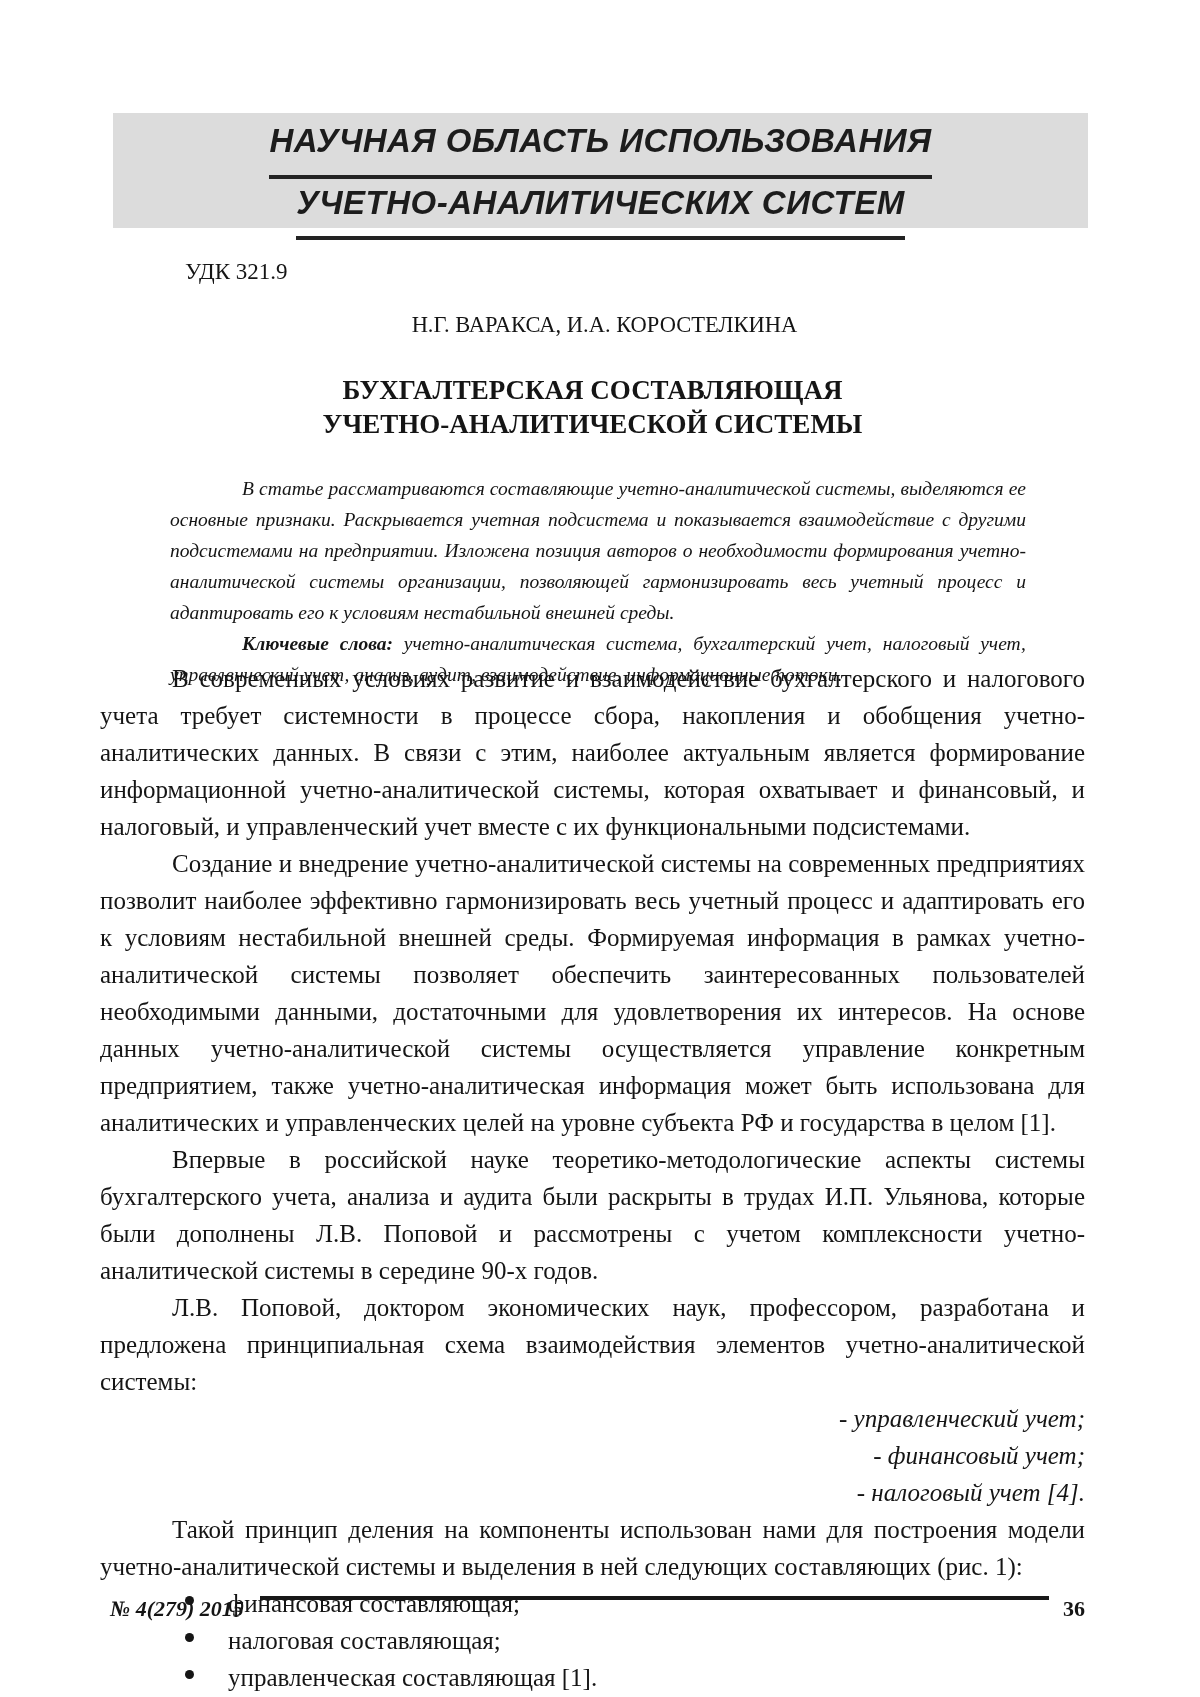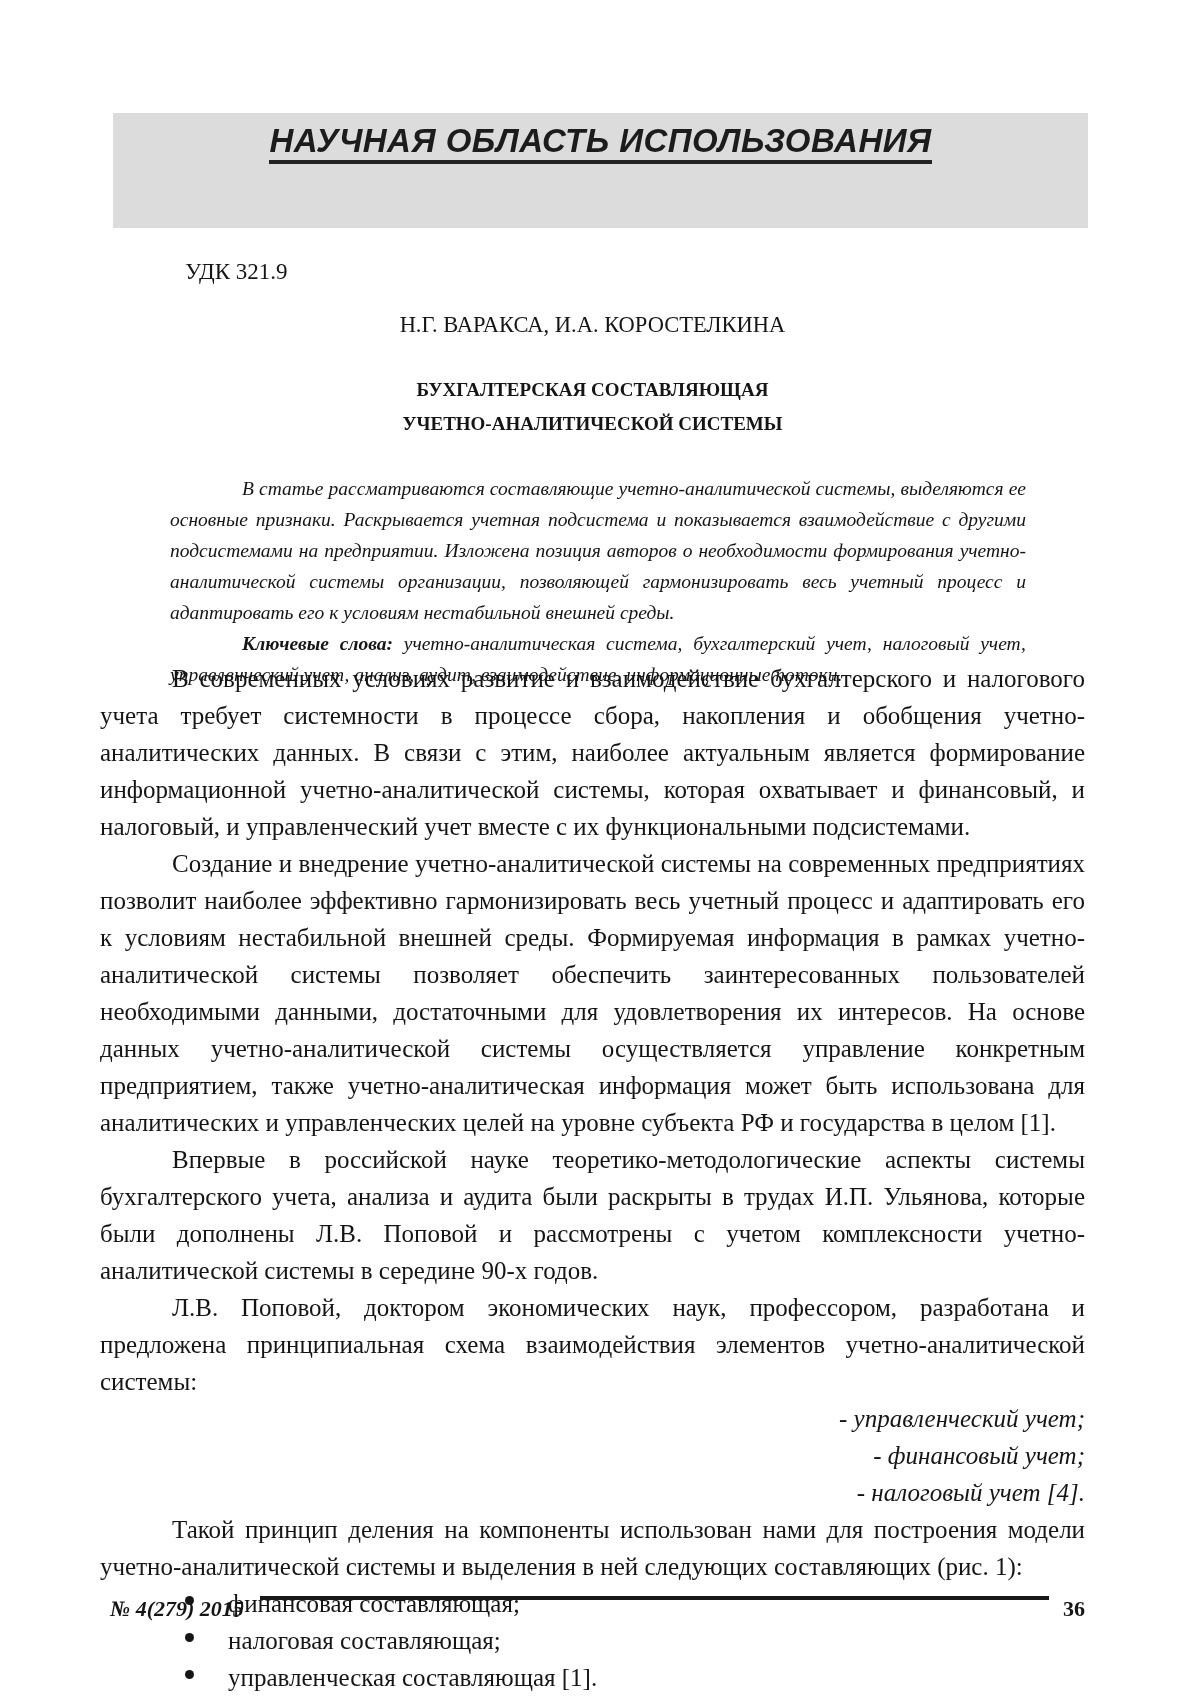--- a/index.html
+++ b/index.html
@@ -27,45 +27,45 @@
   }
   .banner-line {
     font-family: "Liberation Sans", sans-serif;
     font-weight: bold;
     font-style: italic;
     font-size: 33px;
     line-height: 1.05;
     letter-spacing: 0.5px;
     color: #1c1c1c;
     border-bottom: 4px solid #232323;
-    padding-bottom: 1px;
+    padding-bottom: 16px;
     margin-bottom: 7px;
     white-space: nowrap;
   }
 
   
   .udc {
     position: absolute;
     left: 185px; top: 258px;
     font-size: 23px; line-height: 27px;
   }
   .authors {
     position: absolute;
-    left: 100px; top: 311px;
+    left: 112px; top: 311px;
     width: 985px;
     text-align: center;
     font-size: 22.5px; line-height: 27px;
   }
   .title {
     position: absolute;
     left: 100px; top: 373px;
     width: 985px;
     text-align: center;
     font-weight: bold;
-    font-size: 19px; line-height: 34px;
+    font-size: 27px; line-height: 34px;
   }
 
   
   .abstract-block {
     position: absolute;
     left: 170px; top: 473px;
     width: 856px;
     font-style: italic;
     font-size: 19.5px;
     line-height: 31px;
@@ -117,20 +117,21 @@
   }
   .footer-page { font-weight: bold; white-space: nowrap; }
 </style>
 </head>
 <body>
 
 <div class="page">
 
   <div class="banner" id="banner-box" style="background: rgb(220, 220, 220);">
     <span class="banner-line">НАУЧНАЯ ОБЛАСТЬ ИСПОЛЬЗОВАНИЯ</span>
+    <span class="banner-line">УЧЕТНО-АНАЛИТИЧЕСКИХ СИСТЕМ</span>
   </div>
 
   <div class="udc">УДК 321.9</div>
 
   <div class="authors">Н.Г. ВАРАКСА, И.А. КОРОСТЕЛКИНА</div>
 
   <div class="title">
     <div>БУХГАЛТЕРСКАЯ СОСТАВЛЯЮЩАЯ</div>
     <div>УЧЕТНО-АНАЛИТИЧЕСКОЙ СИСТЕМЫ</div>
   </div>

